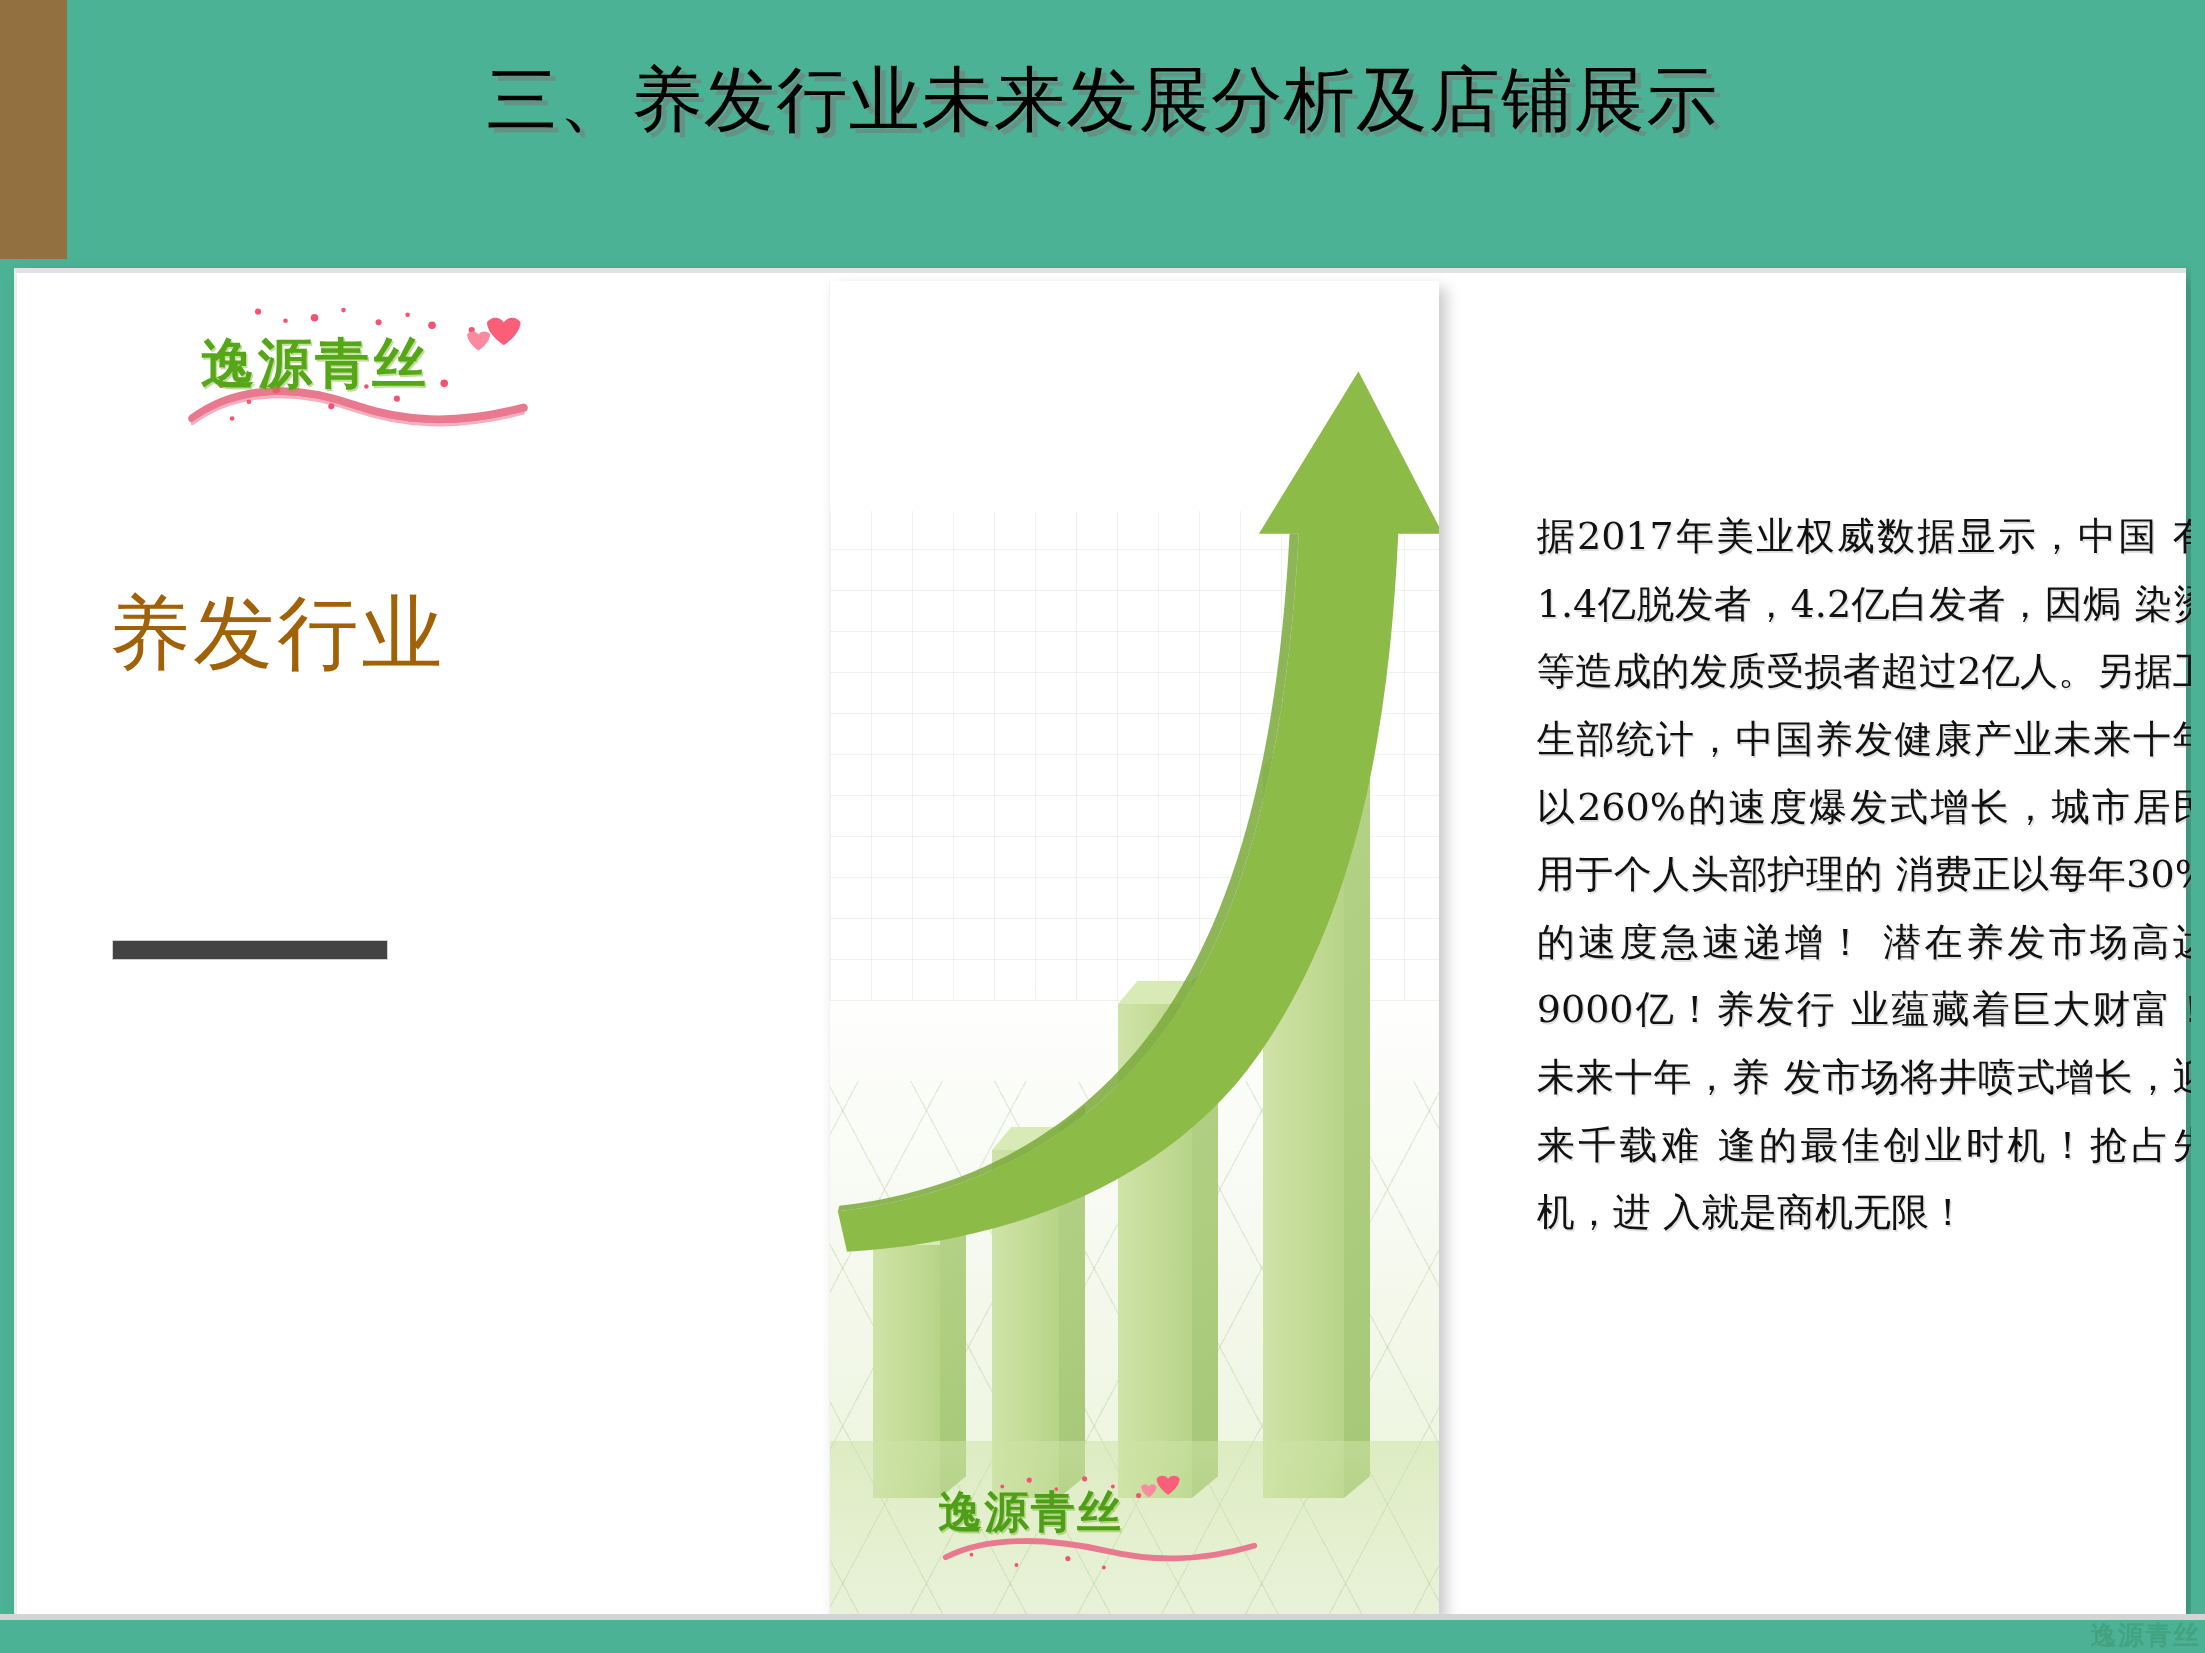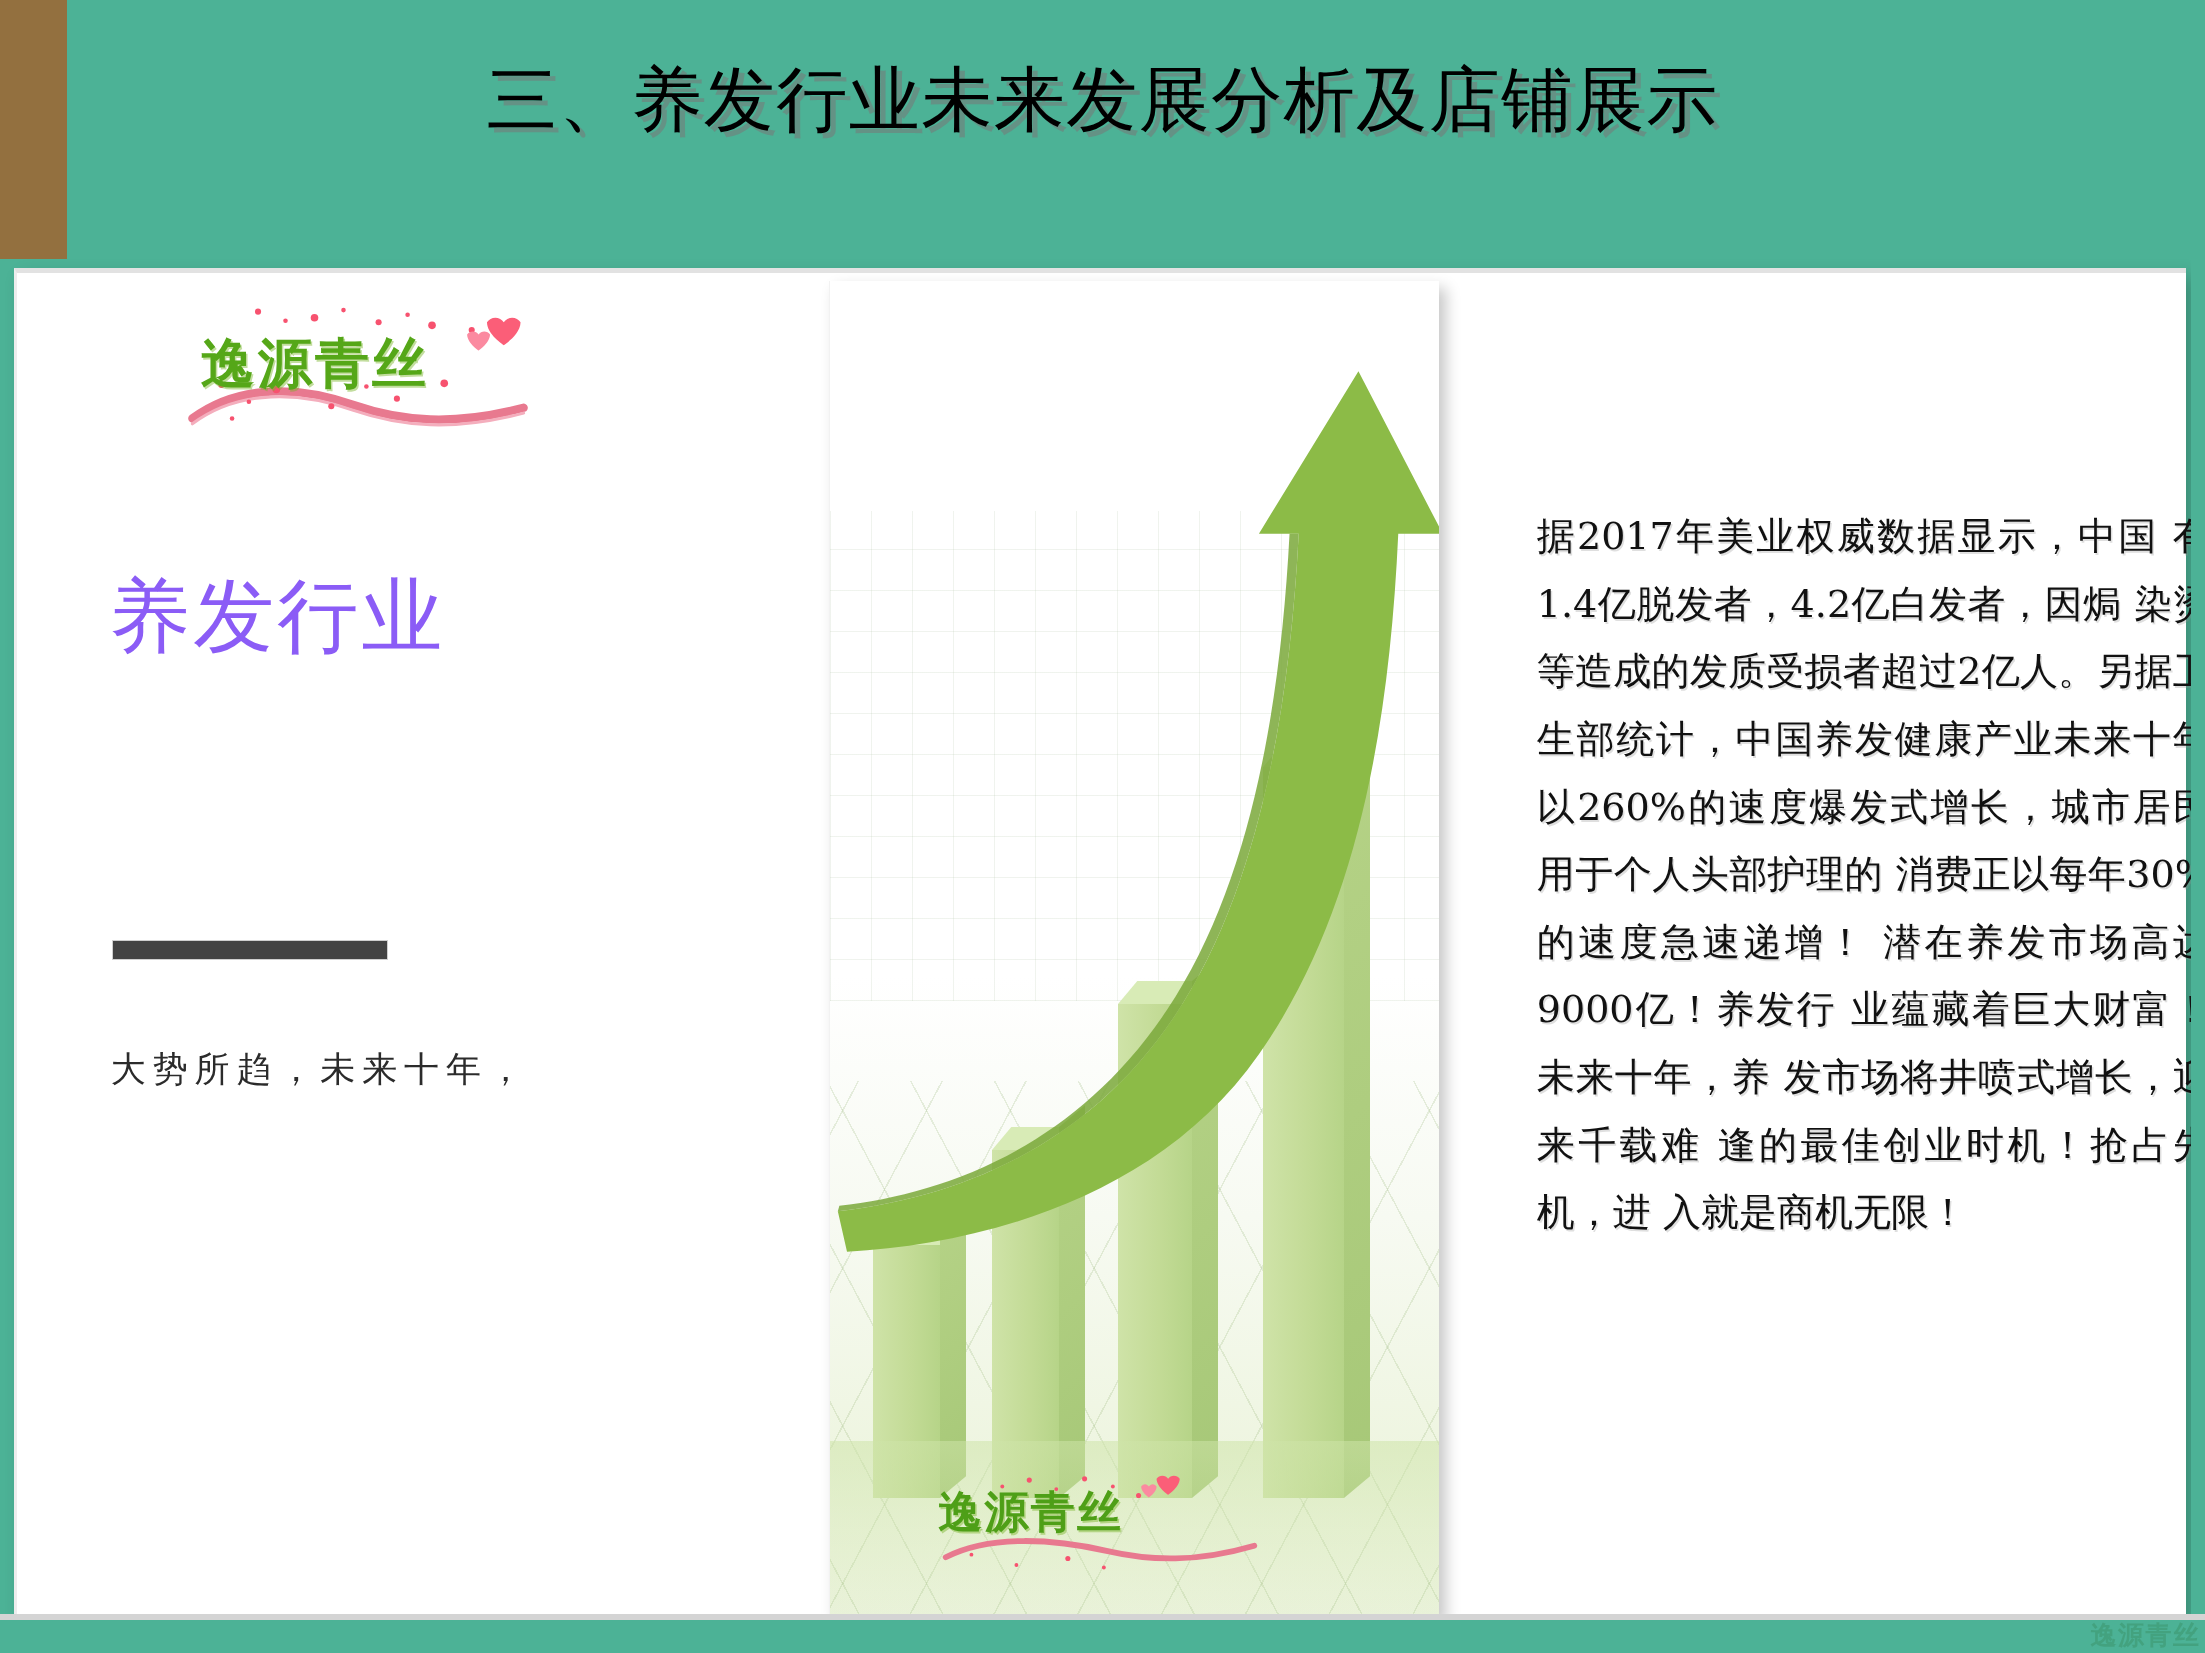--- a/index.html
+++ b/index.html
@@ -60,24 +60,24 @@
   .logo-swoosh{position:absolute;left:0;top:0;width:360px;height:145px;}
   .logo-sparkles{position:absolute;left:0;top:0;width:360px;height:145px;}
 
   .trend-en{
     position:absolute;left:23px;top:188px;width:306px;
     font-family:"Liberation Sans","DejaVu Sans",sans-serif;
     font-size:31px;font-weight:bold;line-height:1.28;
     color:#9aa0a6;
   }
   .big-head{
-    position:absolute;left:15.3px;top:276px;width:582px;
+    position:absolute;left:15.3px;top:293px;width:582px;
     font-family:"DejaVu Sans","Liberation Sans",sans-serif;
     font-size:81px;line-height:1.30;font-weight:500;
-    color:#8b5cf6;
+    color:#a16207;
     letter-spacing:3.1px;
   }
   .divider{
     position:absolute;left:18.4px;top:652px;width:276px;height:20px;
     background:#434343;border:1.5px solid #cfcfcf;box-sizing:border-box;
   }
   .tagline{
     position:absolute;left:17px;top:754px;width:613px;
     font-family:"DejaVu Serif","Liberation Serif",serif;
     font-size:35px;line-height:1.58;color:#2b2b2b;
@@ -207,21 +207,20 @@
       </div>
 
 
       <div class="big-head">
         <div>养发行业</div>
       </div>
 
       <div class="divider"></div>
 
       <div class="tagline">
-        <div>大势所趋，未来十年，</div>
       </div>
     </div>
 
     <div class="photo">
       <div class="tile-grid-top"></div>
       <div class="tile-grid"></div>
 
       <div class="bar" style="left:43px;width:67px;height:253px;">
         <div class="top"></div>
         <div class="side"></div>

